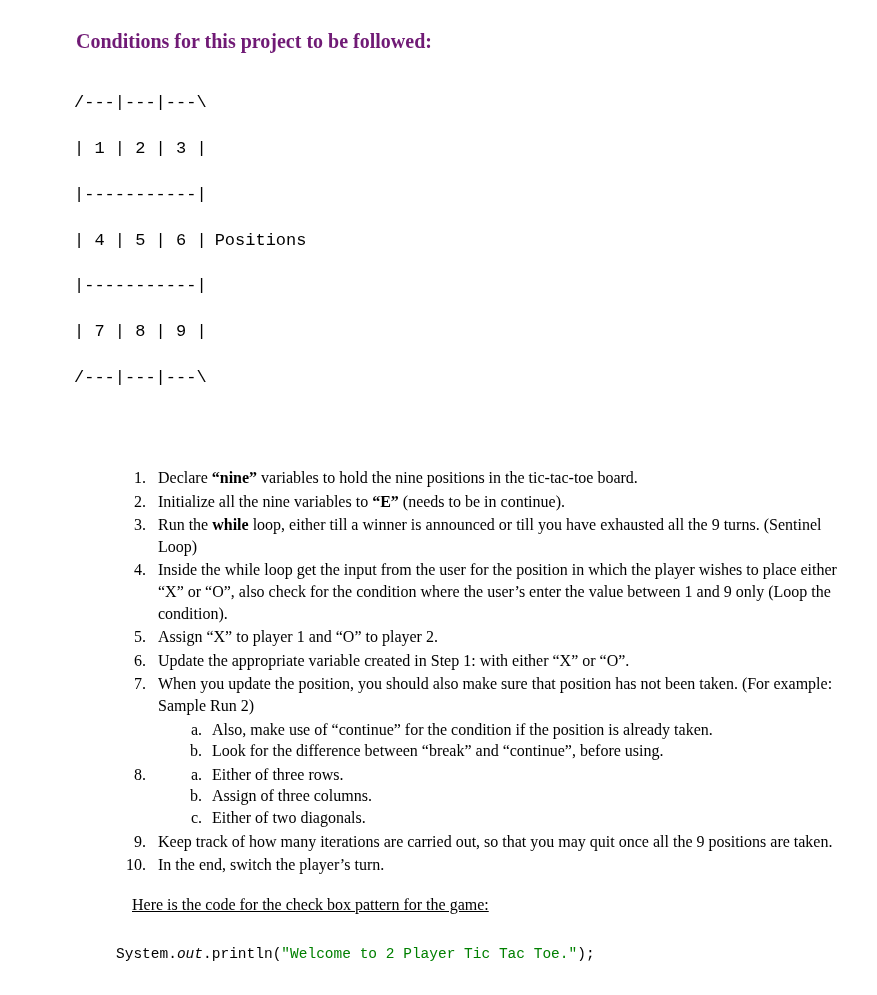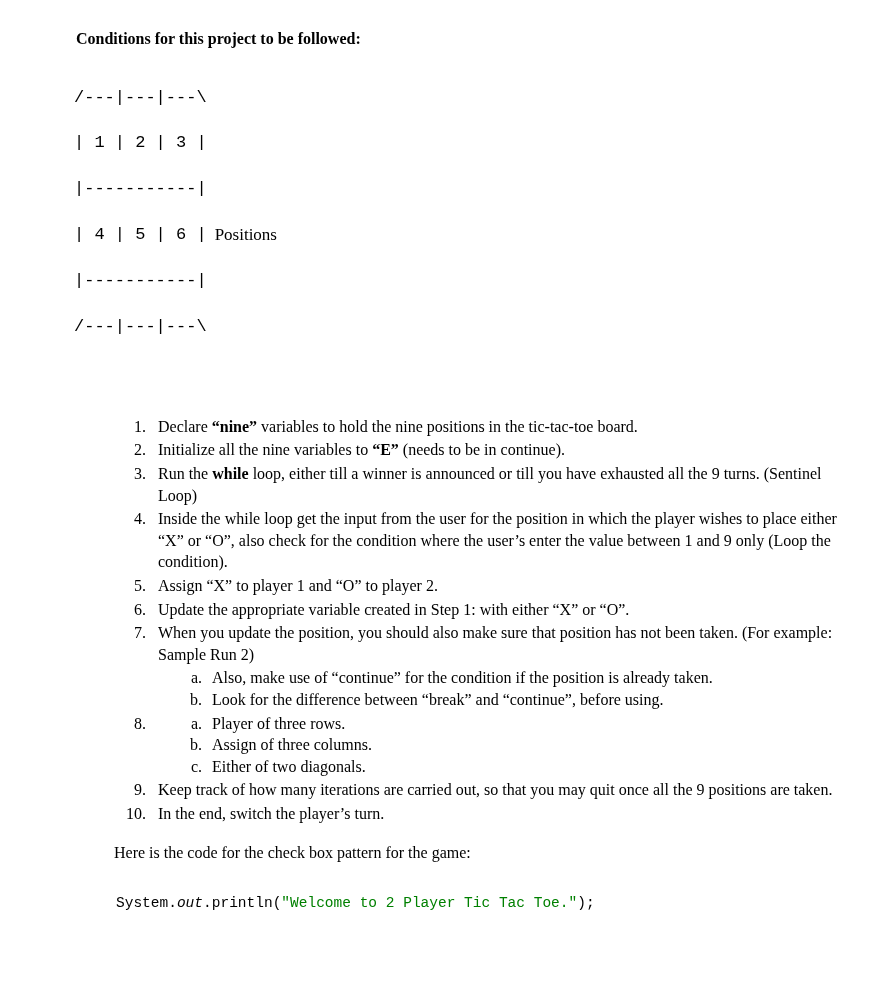--- a/index.html
+++ b/index.html
@@ -7,38 +7,38 @@
     font-size: 16px;
     color: #000;
     background: #fff;
     margin: 0;
     padding: 28px 40px 40px 76px;
     width: 877px;
     box-sizing: border-box;
     line-height: 1.35;
   }
   .heading {
-    color: #000000;
+    color: #701a75;
     font-weight: bold;
-    font-size: 16px;
+    font-size: 20px;
     margin-bottom: 14px;
   }
   .ascii-table {
     font-family: Consolas, "Courier New", monospace;
     font-size: 17px;
     white-space: pre;
     line-height: 1.35;
     margin-left: -2px;
   }
   .table-row {
     display: flex;
     align-items: center;
   }
   .positions-label {
-    font-family: Liberation Serif, serif;
+    font-family: Liberation Mono, monospace;
     margin-left: 8px;
   }
   .conditions-list {
     margin-top: 54px;
     margin-left: 40px;
     padding-left: 34px;
   }
   .conditions-list > li {
     margin-bottom: 2px;
     padding-left: 8px;
@@ -47,22 +47,23 @@
     list-style-type: lower-alpha;
     margin-top: 2px;
     margin-left: 26px;
     padding-left: 22px;
   }
   .sub-list > li {
     padding-left: 6px;
   }
   .code-intro {
     margin-top: 18px;
-    margin-left: 38px;
+    margin-left: 56px;
     margin-bottom: 14px;
+    text-decoration: underline;
   }
   .code-block {
     font-family: Consolas, "Courier New", monospace;
     font-size: 14.5px;
     white-space: pre;
     line-height: 1.15;
     margin-left: 40px;
   }
   .code-block .kw { font-style: italic; }
   .code-block .str { color: #008000; }
@@ -72,39 +73,40 @@
 <body>
 
 <div class="heading">Conditions for this project to be followed:</div>
 
 <div class="ascii-table">
 <div>/---|---|---\</div>
 <div>| 1 | 2 | 3 |</div>
 <div>|-----------|</div>
 <div class="table-row"><span>| 4 | 5 | 6 |</span><span class="positions-label">Positions</span></div>
 <div>|-----------|</div>
+<div>| 7 | 8 | 9 |</div>
 <div>/---|---|---\</div>
 </div>
 
 <ol class="conditions-list">
   <li><span>Declare </span><b>“nine”</b><span> variables to hold the nine positions in the tic-tac-toe board.</span></li>
   <li><span>Initialize all the nine variables to </span><b>“E”</b><span> (needs to be in continue).</span></li>
   <li><span>Run the </span><b>while</b><span> loop, either till a winner is announced or till you have exhausted all the 9 turns. (Sentinel Loop)</span></li>
   <li>Inside the while loop get the input from the user for the position in which the player wishes to place either “X” or “O”, also check for the condition where the user’s enter the value between 1 and 9 only (Loop the condition).</li>
   <li>Assign “X” to player 1 and “O” to player 2.</li>
   <li>Update the appropriate variable created in Step 1: with either “X” or “O”.</li>
   <li><span>When you update the position, you should also make sure that position has not been taken. (For example: Sample Run 2)</span>
     <ol class="sub-list">
       <li>Also, make use of “continue” for the condition if the position is already taken.</li>
       <li>Look for the difference between “break” and “continue”, before using.</li>
     </ol>
   </li>
   <li>
     <ol class="sub-list">
-      <li>Player of three rows.</li>
+      <li>Either of three rows.</li>
       <li>Assign of three columns.</li>
       <li>Either of two diagonals.</li>
     </ol>
   </li>
   <li>Keep track of how many iterations are carried out, so that you may quit once all the 9 positions are taken.</li>
   <li>In the end, switch the player’s turn.</li>
 </ol>
 
 <div class="code-intro">Here is the code for the check box pattern for the game:</div>
 

